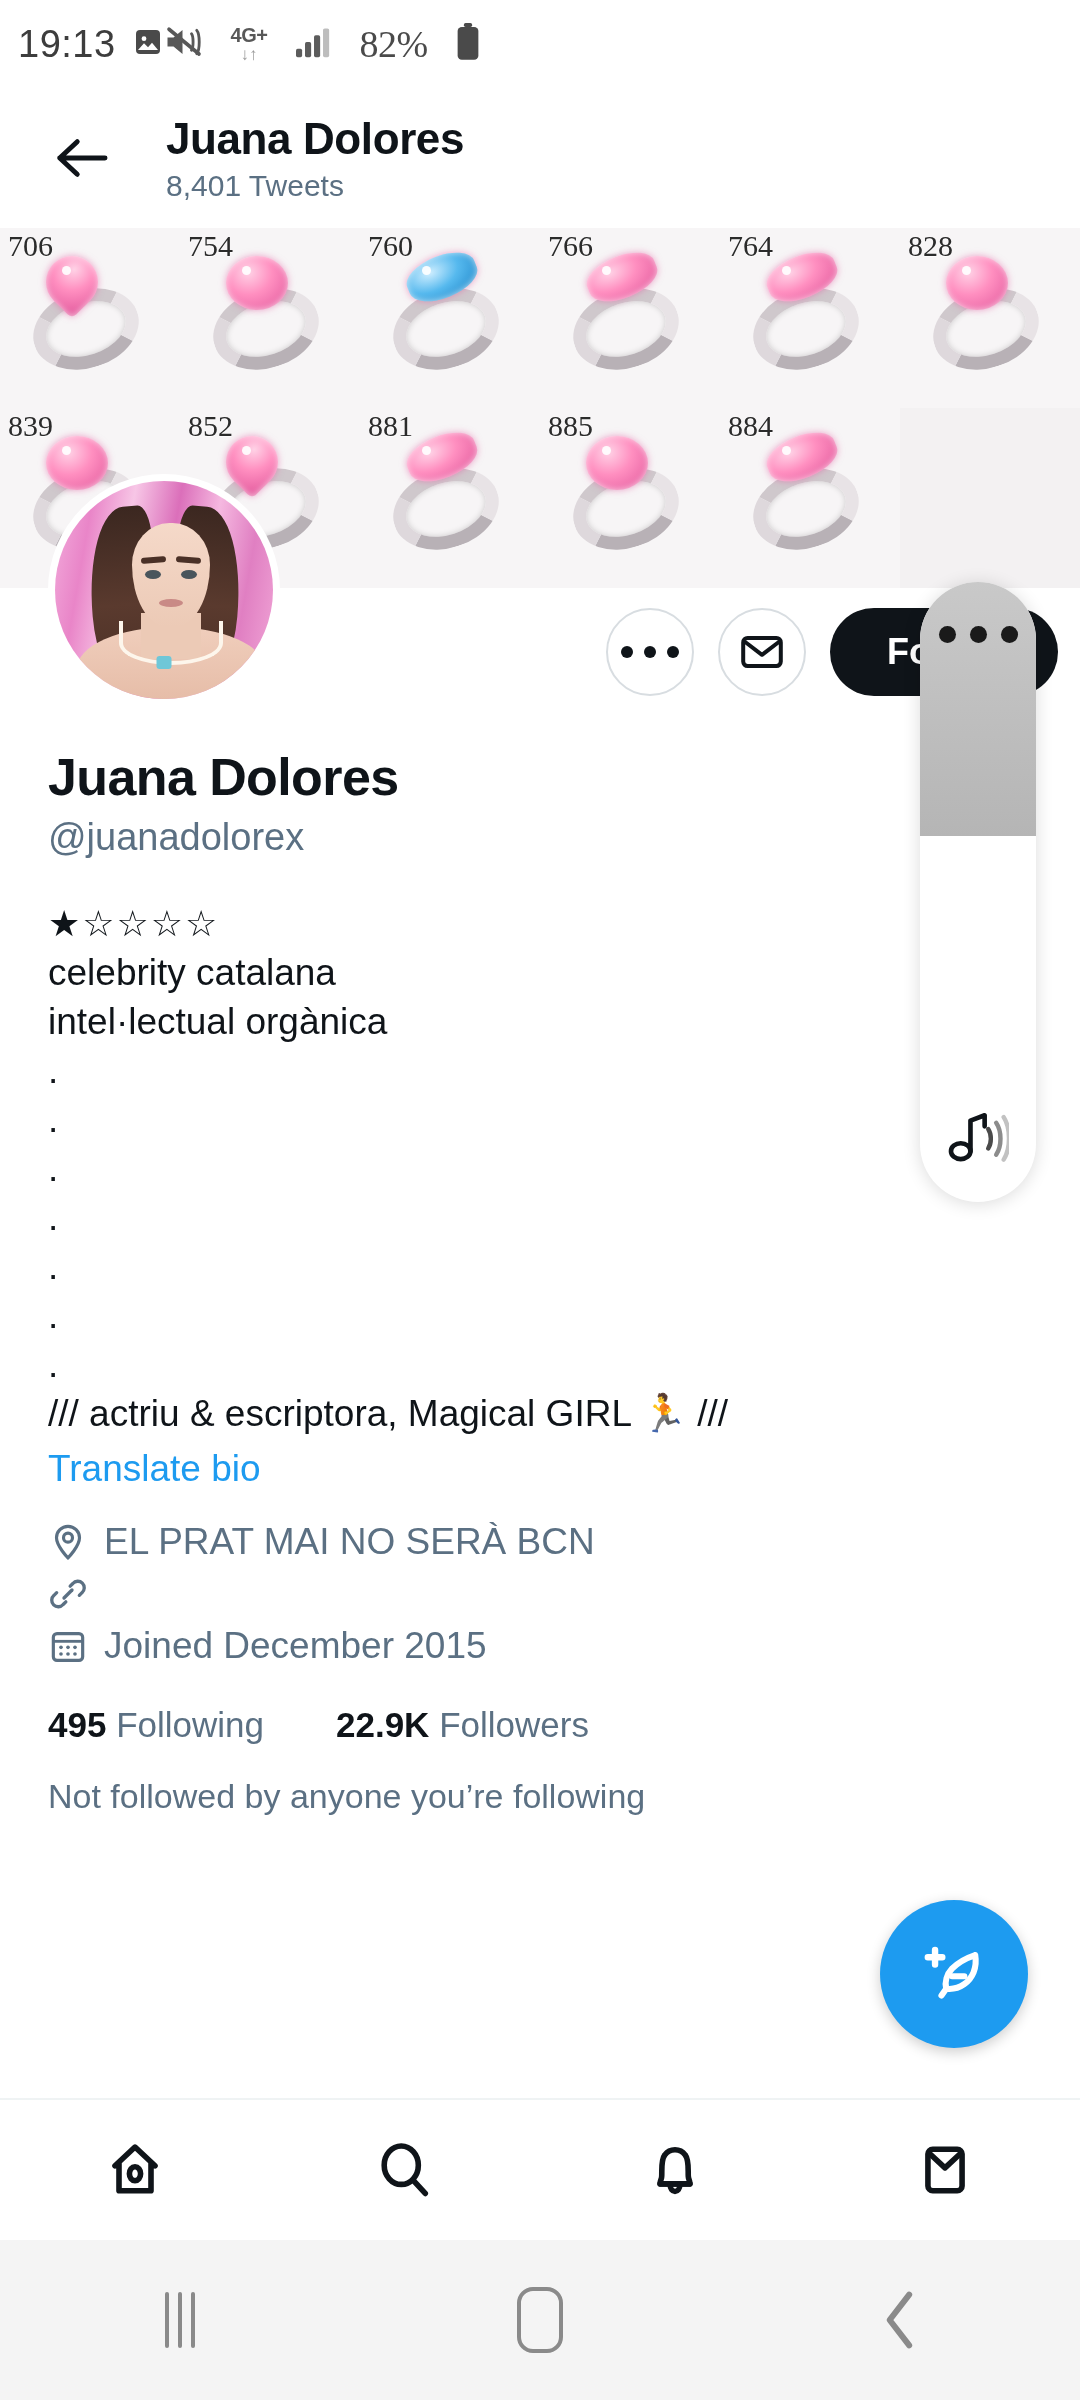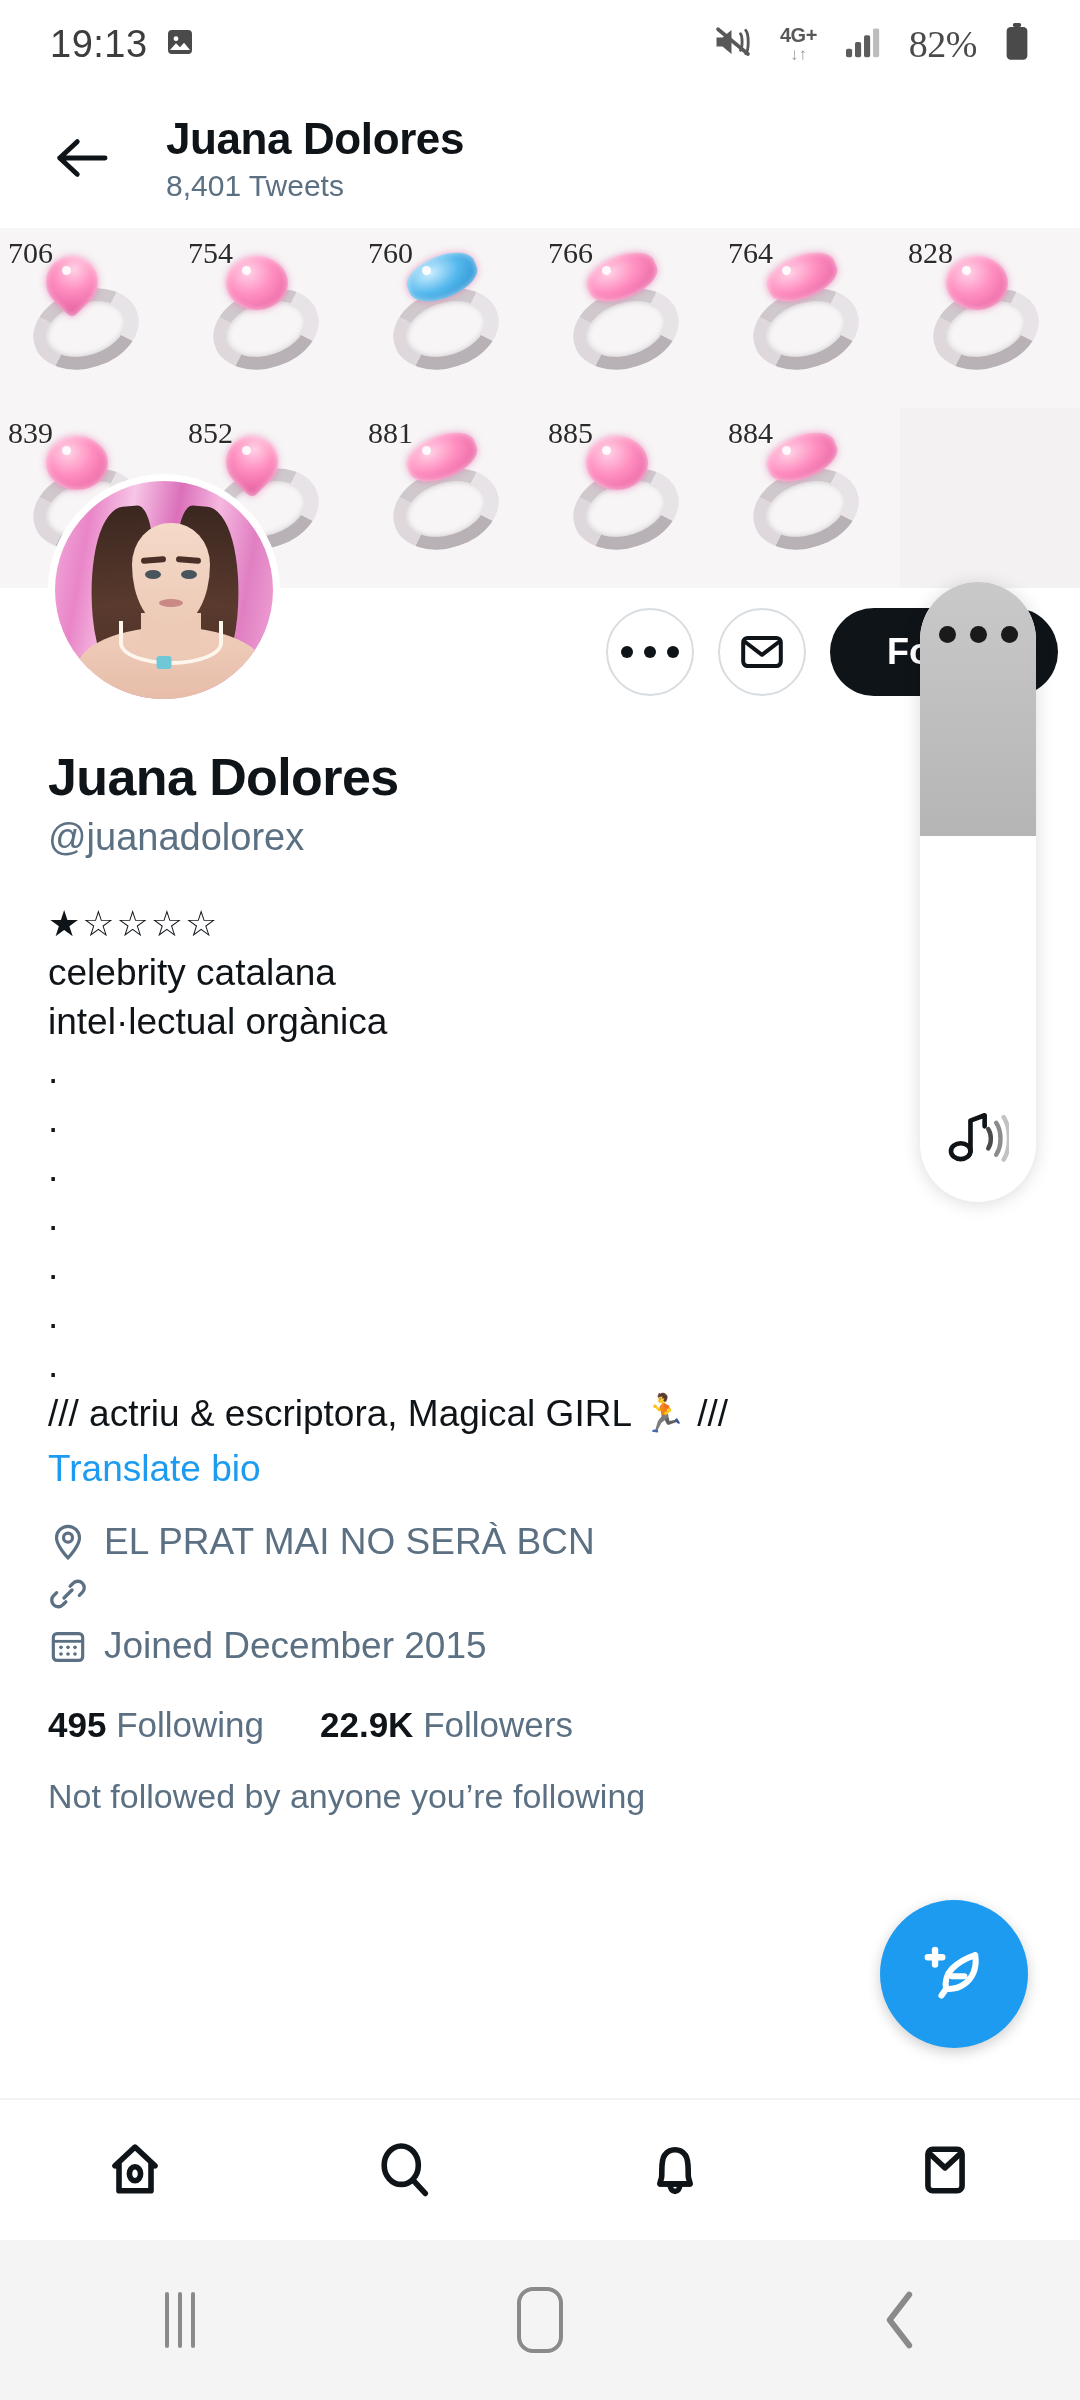--- a/index.html
+++ b/index.html
@@ -7,22 +7,22 @@
     width:1080px; height:2400px;
     background:#ffffff;
     font-family:"Liberation Sans", sans-serif;
     overflow:hidden;
   }
   #app { position:relative; width:1080px; height:2400px; background:#fff; }
 
   
   .statusbar {
     position:absolute; top:0; left:0; width:1080px; height:88px;
-    display:flex; align-items:center; justify-content:space-between;
-    padding:0 50px; background:#fff;
+    display:flex; align-items:center; justify-content:flex-start;
+    padding:0 18px; background:#fff;
   }
   .sb-left { display:flex; align-items:center; gap:16px; }
   .sb-clock { font-size:38px; color:#3d3d3d; letter-spacing:.5px; font-family:"Liberation Sans", sans-serif; }
   .sb-right { display:flex; align-items:center; gap:27px; }
   .sb-pct { font-size:38px; color:#4a4a4a; letter-spacing:-.5px;font-family:Liberation Serif, serif; }
   .net-stack { display:flex; flex-direction:column; align-items:center; line-height:1; }
   .net-stack .n1 { font-size:20px; font-weight:bold; color:#585858; letter-spacing:-.5px; }
   .net-stack .n2 { font-size:17px; color:#9a9a9a; margin-top:1px; }
 
   
@@ -35,21 +35,21 @@
   .appbar-name { font-size:44px; font-weight:bold; color:#0f1419; letter-spacing:-.4px; line-height:1.12; }
   .appbar-sub { font-size:30px; color:#5b7083; margin-top:5px; line-height:1.1; }
 
   
   .banner {
     position:absolute; top:228px; left:0; width:1080px; height:360px;
     overflow:hidden; background:#f3f1f2;
   }
   .ring-grid { display:grid; grid-template-columns:repeat(6,1fr); grid-template-rows:1fr 1fr; width:1080px; height:360px; }
   .ring-cell { position:relative; background:#f7f5f6; overflow:hidden; }
-  .ring-num { position:absolute; top:8px; left:8px; font-family:"Liberation Serif", serif; font-size:30px; color:#2b2b2b; z-index:4; text-shadow:0 1px 1px rgba(255,255,255,.8); }
+  .ring-num { position:absolute; top:1px; left:8px; font-family:"Liberation Serif", serif; font-size:30px; color:#2b2b2b; z-index:4; text-shadow:0 1px 1px rgba(255,255,255,.8); }
   .ring-art { position:absolute; inset:0; }
   .band {
     position:absolute; width:108px; height:78px; left:32px; top:62px;
     border:13px solid; border-radius:50%;
     border-color:#cfc8cc #e8e3e6 #b8b1b6 #ded8dc;
     transform:rotate(-18deg);
     box-shadow:inset 0 0 6px rgba(0,0,0,.18);
   }
   .gem {
     position:absolute; left:46px; top:28px; width:62px; height:54px;
@@ -116,21 +116,21 @@
   .p-bio { margin-top:40px; font-size:37px; color:#0f1419; line-height:1.32; }
   .p-bio .line { min-height:49px; }
   .p-bio .stars { letter-spacing:2px; font-size:36px; }
   .translate { margin-top:6px; font-size:37px; color:#1d9bf0; line-height:1.32; }
 
   .meta { margin-top:26px; }
   .meta-row { display:flex; align-items:center; gap:16px; margin-bottom:10px; }
   .meta-row .txt { font-size:37px; color:#5b7083; line-height:1.2; }
   .meta-row .txt.link { color:#1d9bf0; }
 
-  .counts { margin-top:36px; display:flex; gap:56px; align-items:baseline; }
+  .counts { margin-top:36px; display:flex; gap:72px; align-items:baseline; }
   .count-item { font-size:35px; color:#5b7083; }
   .count-item b { color:#0f1419; font-size:35px; font-weight:bold; }
   .nofollow { margin-top:32px; font-size:34px; color:#5b7083; }
 
   
   .fab {
     position:absolute; right:52px; top:1900px; width:148px; height:148px;
     border-radius:50%; background:#1d9bf0; display:flex; align-items:center; justify-content:center;
     box-shadow:0 4px 14px rgba(0,0,0,.2); z-index:7;
   }

